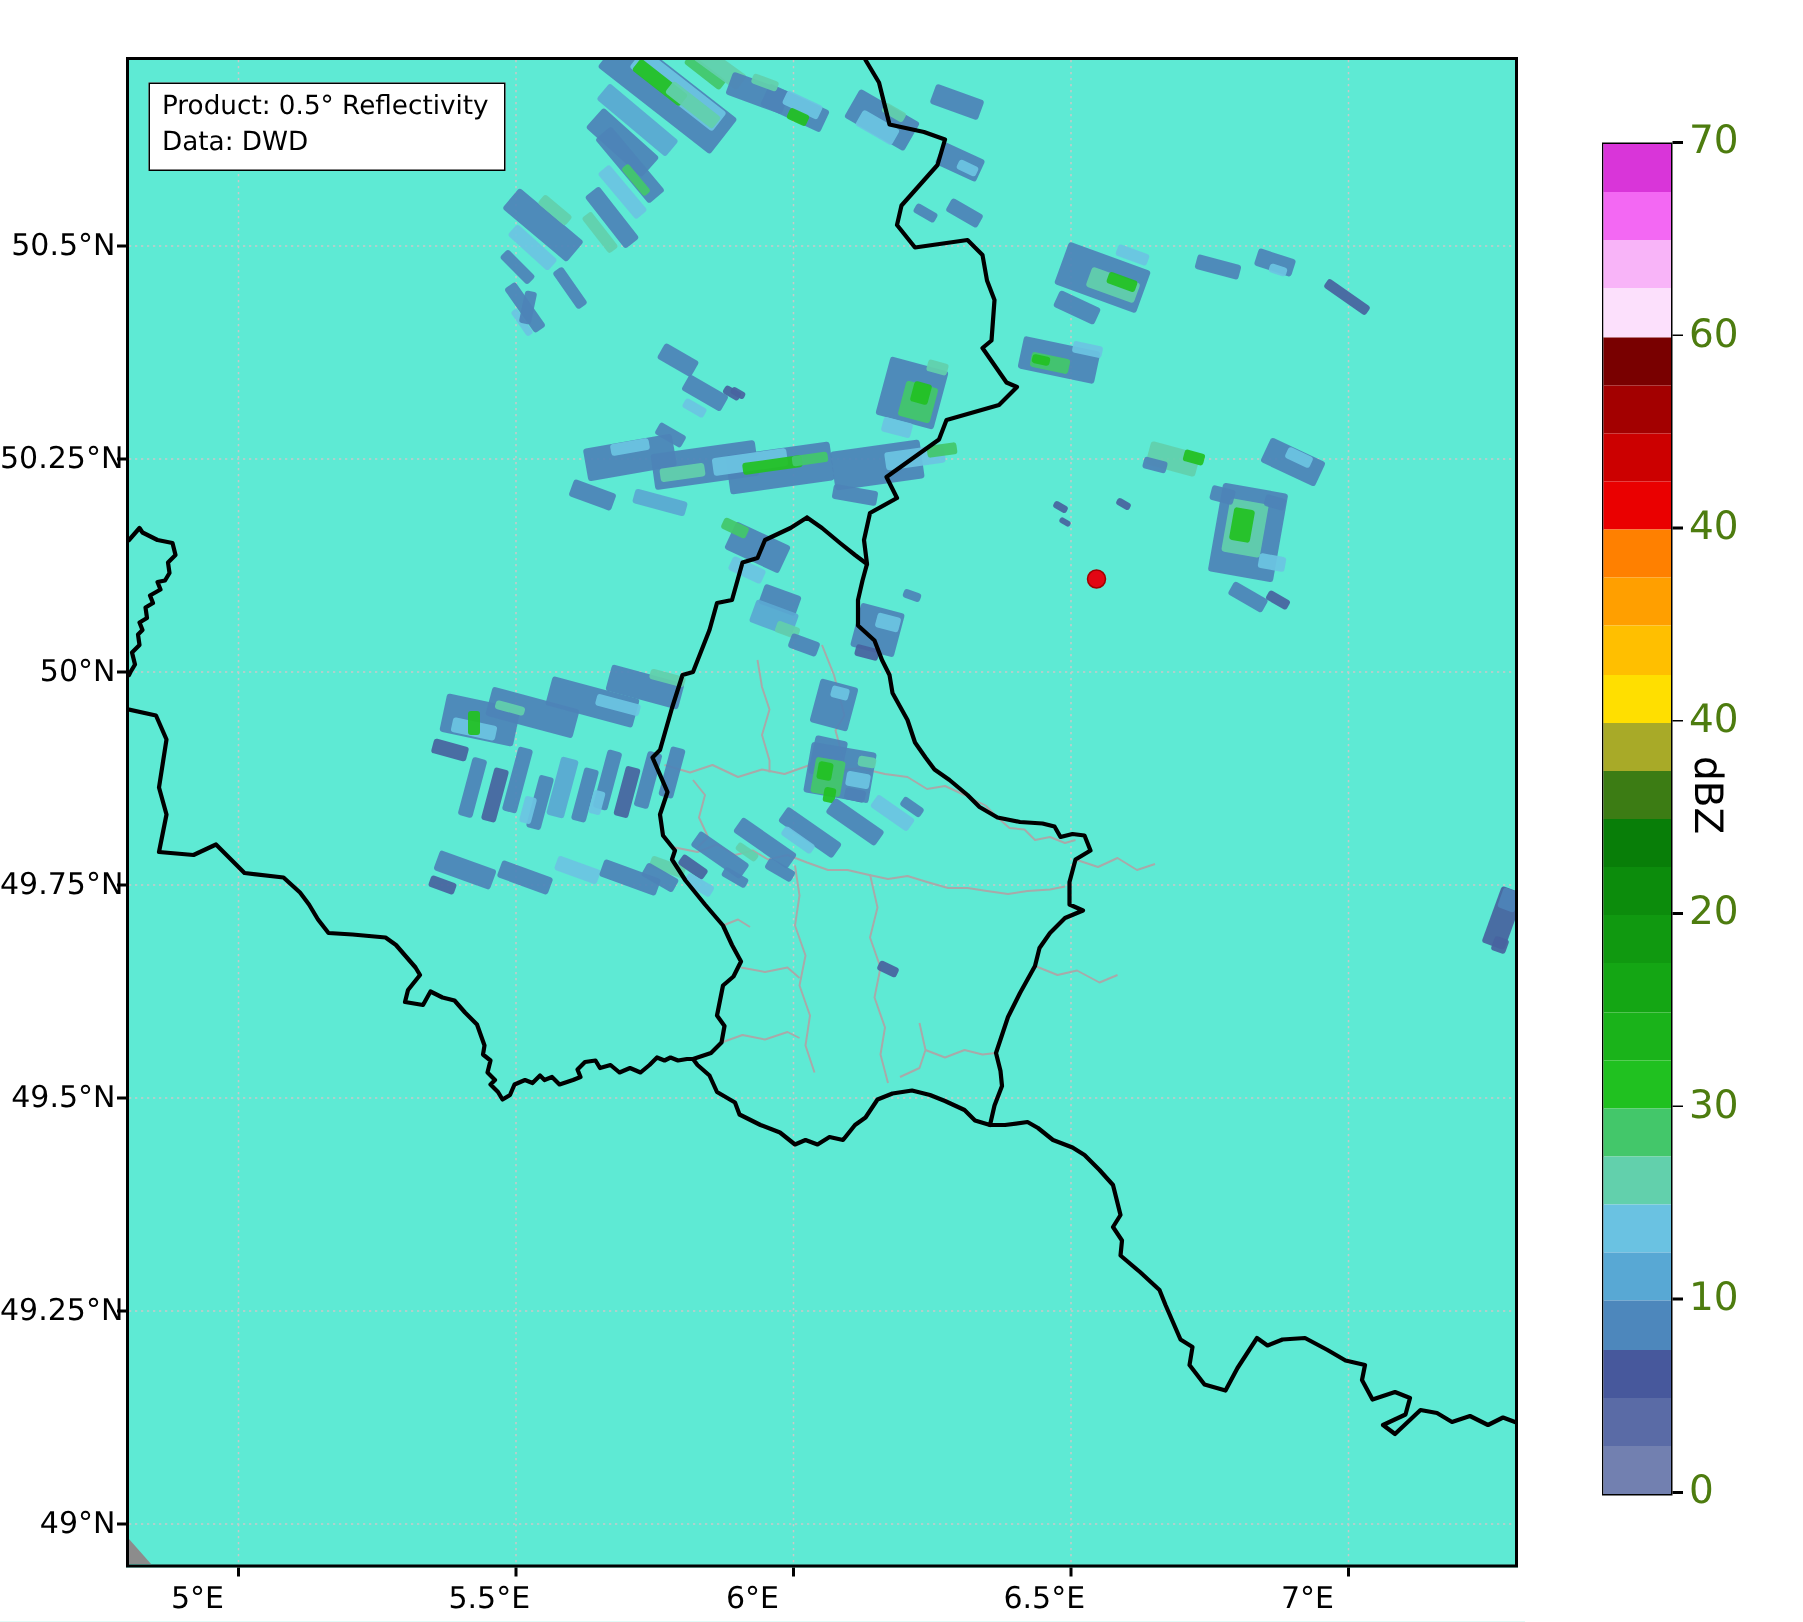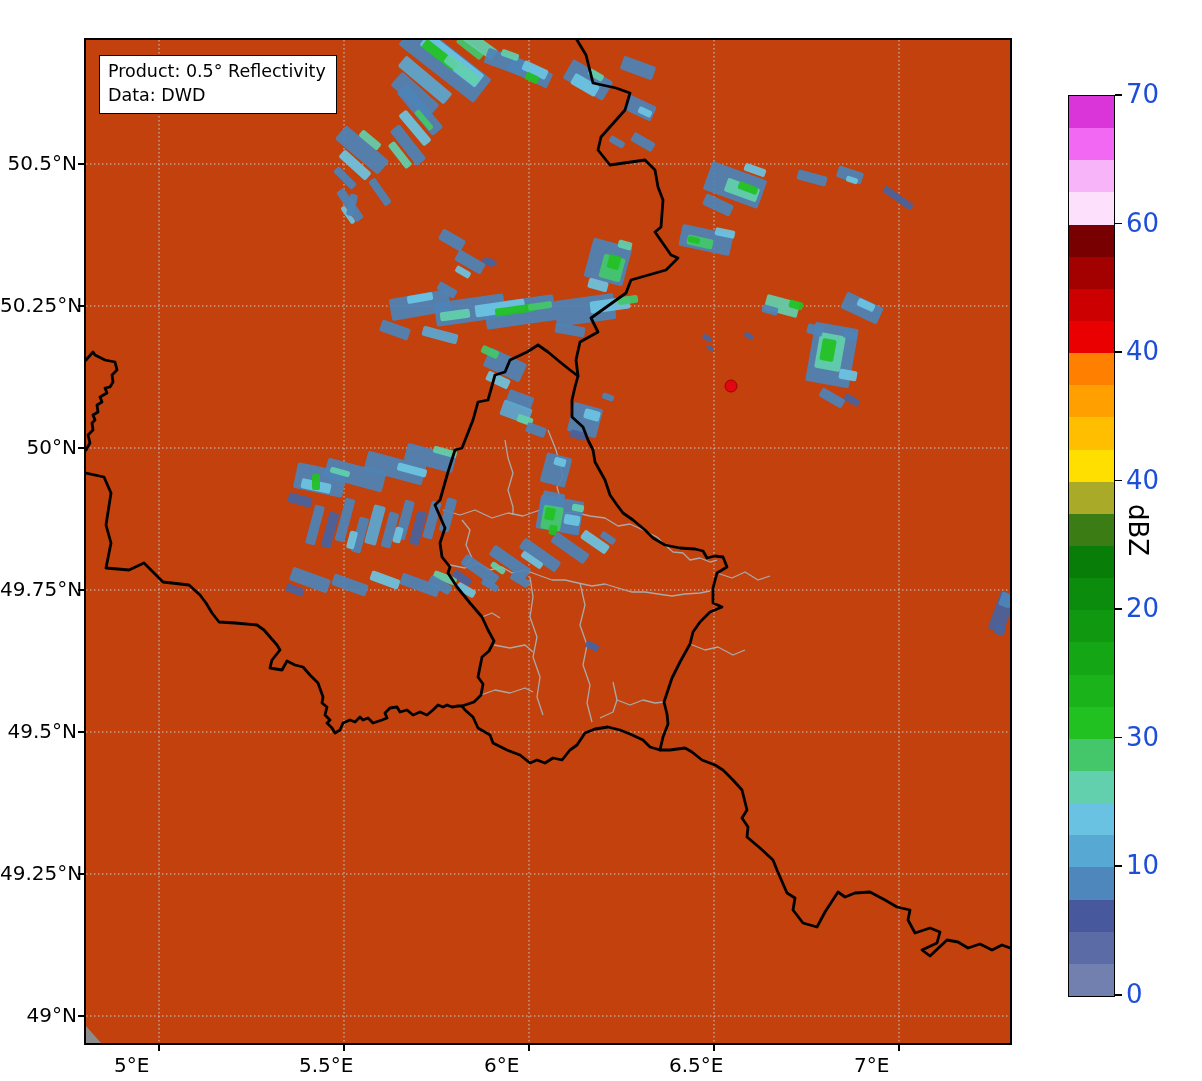--- a/index.html
+++ b/index.html
@@ -1,33 +1,33 @@
 <!DOCTYPE html>
 <html><head>
 <meta charset="utf-8">
 <style>
   html,body{margin:0;padding:0;background:#ffffff;}
   .fig{position:relative;width:1202px;height:1081px;background:#ffffff;
        font-family:"DejaVu Sans","Liberation Sans",sans-serif;overflow:hidden;}
   .plot-title{position:absolute;left:86px;top:4px;width:924px;text-align:center;
        font-size:33px;color:#000;}
   .map-frame{position:absolute;left:84px;top:38px;width:924px;height:1003px;
-       border:2px solid #000;background:#c2410c;overflow:hidden;}
+       border:2px solid #000;background:#5eead4;overflow:hidden;}
   .map-frame svg{position:absolute;left:0;top:0;display:block;}
   .info-box{position:absolute;left:13px;top:15px;background:#fff;border:1.6px solid #000;
        padding:4px 10px 6px 8px;font-size:17.5px;line-height:1.35;color:#000;z-index:5;}
   .xtick-mark{position:absolute;width:1.6px;height:6px;background:#000;}
   .xtick-label{position:absolute;width:90px;text-align:left;font-size:20px;color:#000;}
   .ytick-mark{position:absolute;width:6px;height:1.6px;background:#000;}
   .ytick-label{position:absolute;left:0;width:77px;text-align:right;font-size:20px;color:#000;}
   .colorbar{position:absolute;left:1068px;top:95px;width:45px;height:900px;
        border:1.4px solid #000;display:flex;flex-direction:column-reverse;box-sizing:content-box;}
   .cb-seg{flex:1 1 auto;}
   .cbtick-mark{position:absolute;width:7px;height:1.6px;background:#000;}
-  .cbtick-label{position:absolute;font-size:26px;color:#1d4ed8;}
+  .cbtick-label{position:absolute;font-size:26px;color:#4d7c0f;}
   .cb-axis-label{position:absolute;left:1138px;top:530px;font-size:26px;color:#000;
        transform:translate(-50%,-50%) rotate(90deg);transform-origin:center;}
 </style>
 </head>
 <body>
 
 <div class="fig">
 
   <div class="map-frame">
     <svg id="map-svg" width="924" height="1003" viewBox="86 40 924 1003" xmlns="http://www.w3.org/2000/svg">

